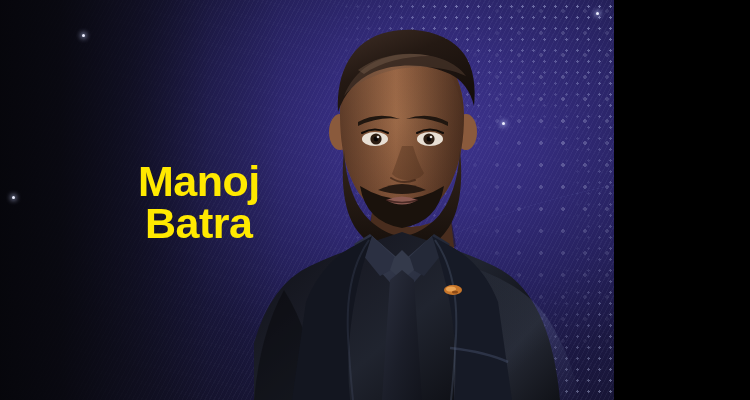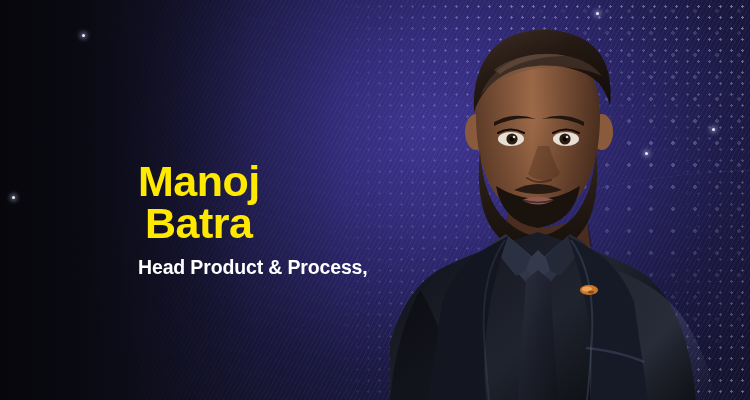--- a/index.html
+++ b/index.html
@@ -7,21 +7,21 @@
     margin: 0;
     padding: 0;
     background: #000;
   }
   body {
     font-family: "Liberation Sans", sans-serif;
   }
 
   #banner {
     position: relative;
-    width: 750px;
+    width: 614px;
     height: 400px;
     overflow: hidden;
     background: #0d0d16;
   }
 
   
   .bg-layer {
     position: absolute;
     inset: 0;
     pointer-events: none;
@@ -360,17 +360,16 @@
         <ellipse cx="199" cy="290" rx="9" ry="5" fill="#c8762a"></ellipse>
         <ellipse cx="197" cy="289" rx="5" ry="2.6" fill="#e9a354"></ellipse>
         <ellipse cx="201" cy="292" rx="3" ry="1.6" fill="#8d4a16"></ellipse>
       </g>
     </svg>
   </div>
 
   <div class="text-block">
     <h1 class="name"><span>Manoj</span><span class="line2">Batra</span></h1>
     <div class="title-lines">
-      <div>Head Product &amp; Process,</div>
     </div>
   </div>
 
 </div>
 
 </body></html>

